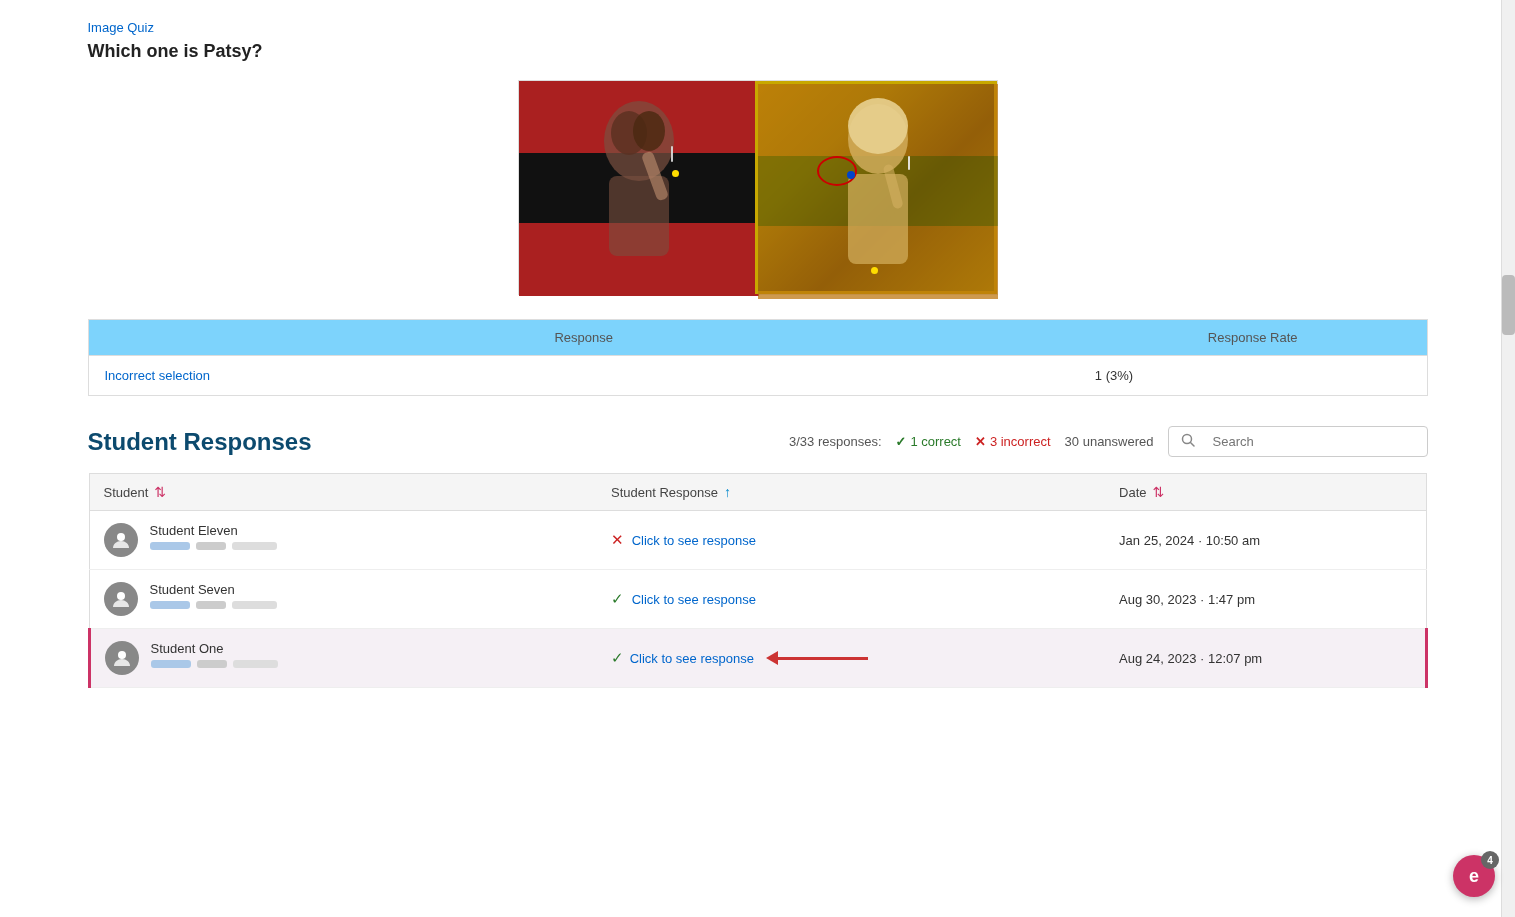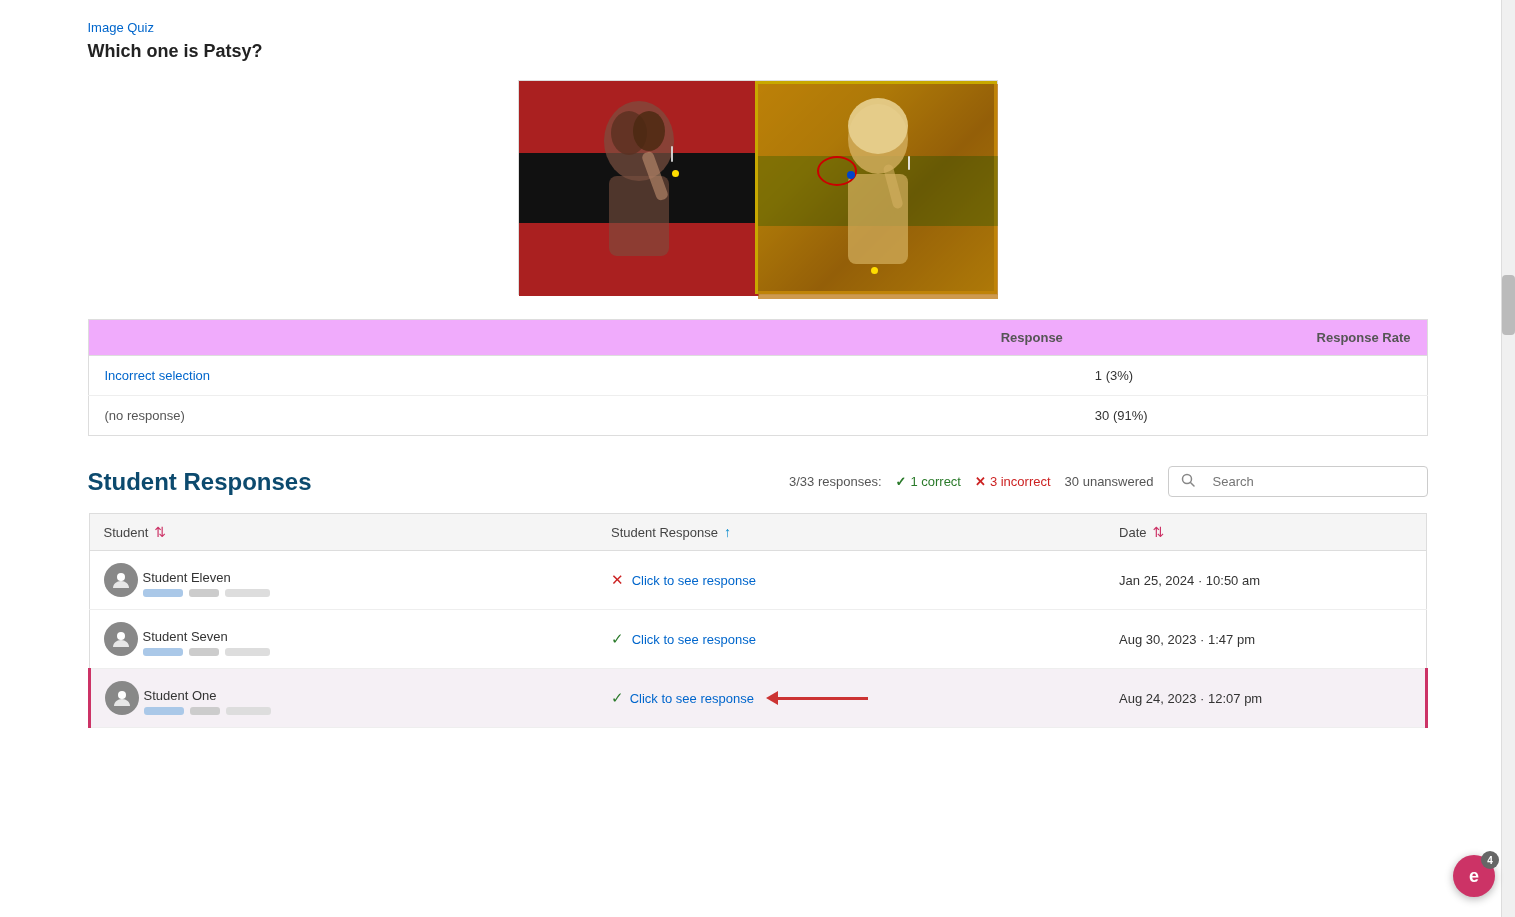--- a/index.html
+++ b/index.html
@@ -113,24 +113,24 @@
 
     
     .response-table {
       width: 100%;
       border-collapse: collapse;
       border: 1px solid #ddd;
       margin-bottom: 30px;
     }
 
     .response-table th {
-      background: #f0abfc;
+      background: #7dd3fc;
       padding: 10px 16px;
-      text-align: right;
-      font-weight: 700;
+      text-align: center;
+      font-weight: 400;
       font-size: 13px;
       color: #555;
       border-bottom: 1px solid #ddd;
     }
 
     .response-table td {
       padding: 12px 16px;
       border-bottom: 1px solid #eee;
       font-size: 13px;
     }
@@ -255,22 +255,22 @@
     }
 
     .sort-icon-up {
       color: #0088cc;
       font-size: 14px;
       cursor: pointer;
     }
 
     .student-cell {
       display: flex;
-      align-items: flex-end;
-      gap: 5px;
+      align-items: flex-start;
+      gap: 12px;
     }
 
     .avatar {
       width: 34px;
       height: 34px;
       border-radius: 50%;
       background: #888;
       display: flex;
       align-items: center;
       justify-content: center;
@@ -487,26 +487,20 @@
         <th class="response-col">Response</th>
         <th>Response Rate</th>
       </tr>
     </thead>
     <tbody>
       <tr>
         <td>
           <span class="incorrect-text">Incorrect selection</span>
         </td>
         <td>1 (3%)</td>
-      </tr>
-      <tr>
-        <td>
-          <span class="no-response-text">(no response)</span>
-        </td>
-        <td>30 (91%)</td>
       </tr>
     </tbody>
   </table>
 
   <div class="student-responses-header">
     <h3 class="section-title">Student Responses</h3>
 
     <div class="response-summary">
       <span class="summary-count">3/33 responses:</span>
       <span class="correct-badge">

